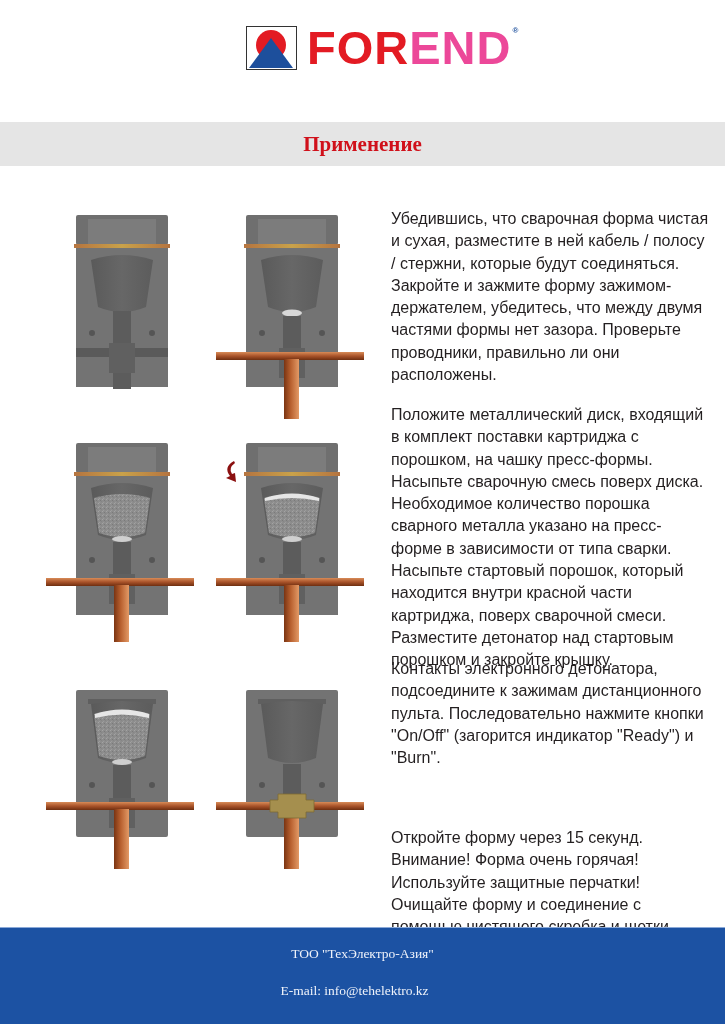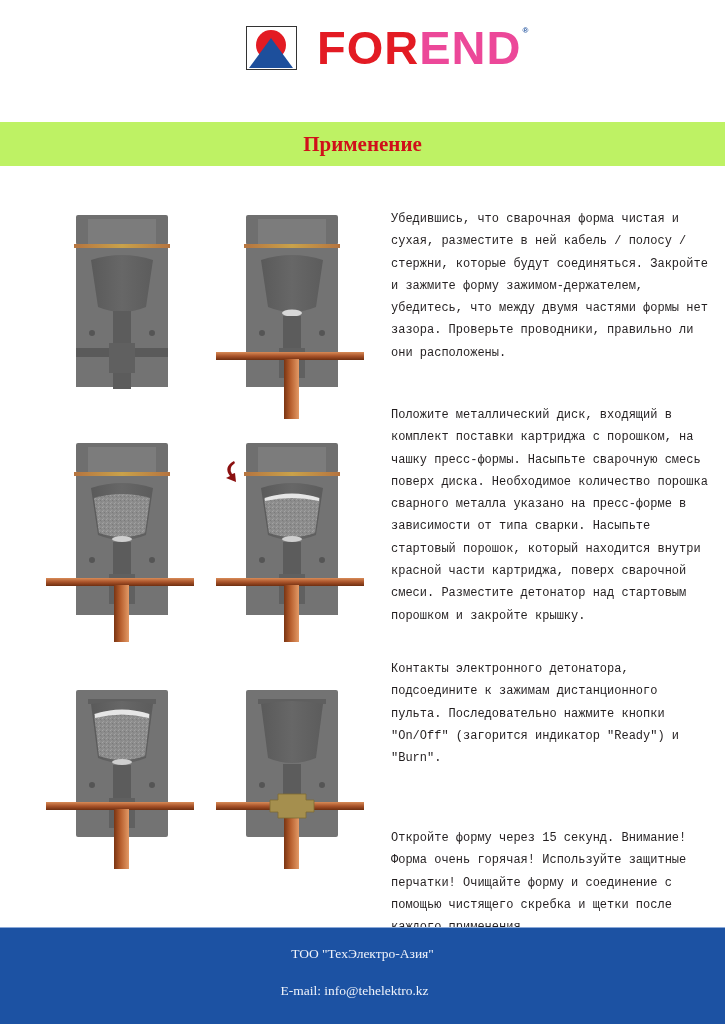--- a/index.html
+++ b/index.html
@@ -3,35 +3,35 @@
   <meta charset="utf-8">
   <style>
     * { margin: 0; padding: 0; box-sizing: border-box; }
     html, body { width: 725px; height: 1024px; background: #ffffff; overflow: hidden; }
     body { position: relative; font-family: "DejaVu Serif", "Liberation Serif", serif; }
 
     
     .logo { position: absolute; left: 246px; top: 26px; height: 44px; display: flex; align-items: center; }
     .logo-mark { width: 51px; height: 44px; border: 1.5px solid #333; position: relative; overflow: hidden; background: #fff; }
     .logo-mark svg { display: block; }
-    .logo-text { font-family: "Liberation Sans", "DejaVu Sans", sans-serif; font-weight: bold; font-size: 47px; letter-spacing: 1px; margin-left: 20px; line-height: 44px; display: flex; }
+    .logo-text { font-family: "Liberation Sans", "DejaVu Sans", sans-serif; font-weight: bold; font-size: 47px; letter-spacing: 1px; margin-left: 10px; line-height: 44px; display: flex; }
     .logo-for { color: #e31b23; }
     .logo-end { color: #ec4899; }
     .logo-reg { font-size: 8px; color: #1d4f9c; margin-left: 1px; line-height: 10px; align-self: flex-start; }
 
     
-    .band { position: absolute; left: 0; top: 122px; width: 725px; height: 44px; background: #bef264; display: flex; align-items: center; justify-content: center; }
+    .band { position: absolute; left: 0; top: 122px; width: 725px; height: 44px; background: #e5e5e5; display: flex; align-items: center; justify-content: center; }
     .band-title { font-family: "Liberation Serif", "DejaVu Serif", serif; font-weight: bold; color: #d0101a; font-size: 21px; }
 
     
     .fig { position: absolute; }
     .fig svg { display: block; }
 
     
-    .para { position: absolute; left: 391px; width: 320px; font-family: Liberation Mono, monospace; font-size: 12px; line-height: 22.3px; color: #231f20; }
+    .para { position: absolute; left: 391px; width: 320px; font-family: Liberation Sans, sans-serif; font-size: 16px; line-height: 22.3px; color: #231f20; }
 
     
     .footer { position: absolute; left: 0; top: 927px; width: 725px; height: 97px; background: #1c52a3; border-top: 1px solid #8aa9d8; }
     .footer-line { position: absolute; width: 725px; font-family: "Liberation Serif", "DejaVu Serif", serif; font-size: 13.5px; color: #eef2fa; text-align: center; }
   </style>
 </head>
 <body>
 
 <div class="logo">
   <div class="logo-mark">

